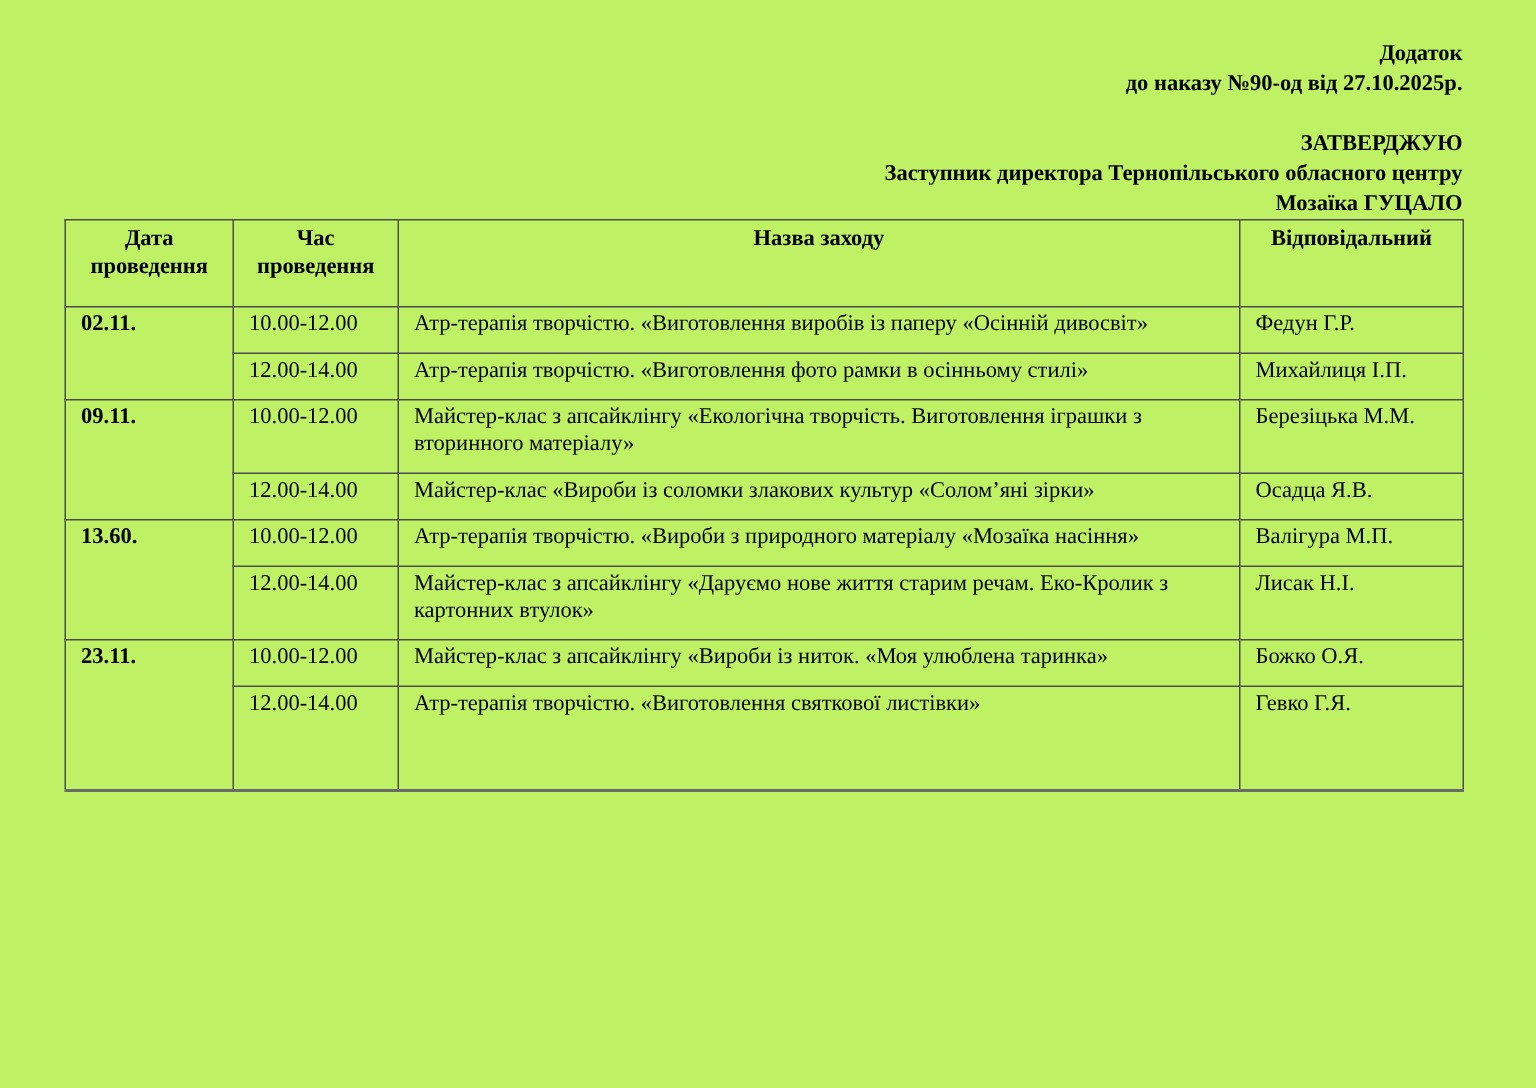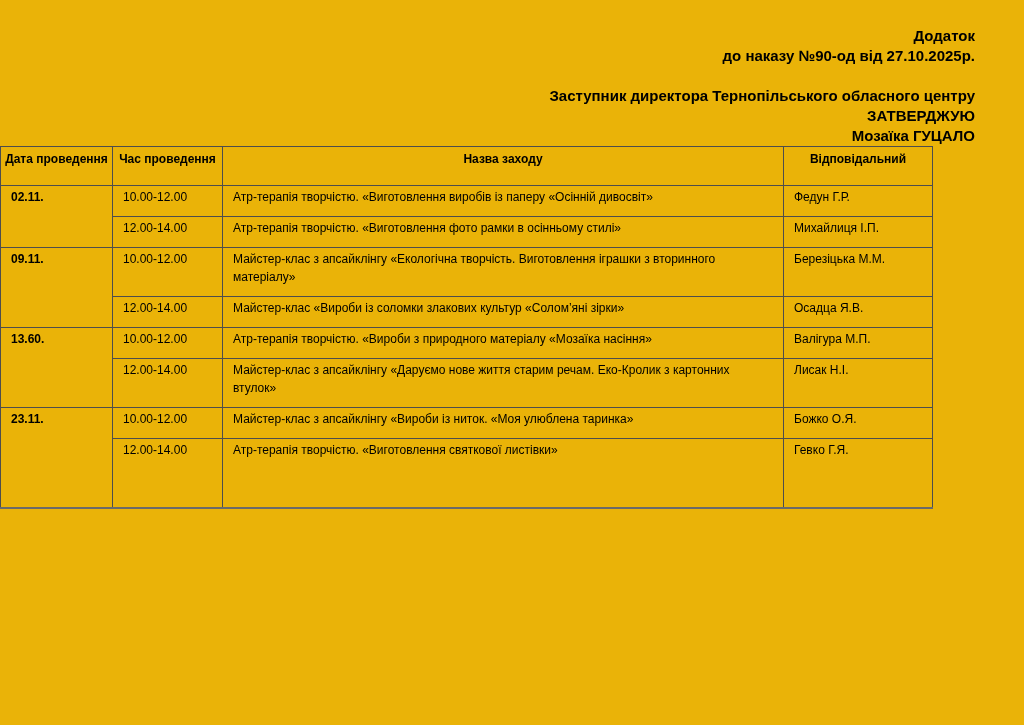--- a/index.html
+++ b/index.html
@@ -4,22 +4,22 @@
 <style>
   html, body {
     margin: 0;
     padding: 0;
     background: #ffffff;
   }
   .page {
     position: relative;
     width: 1024px;
     height: 725px;
-    background: #eab308;
-    font-family: Liberation Sans, sans-serif;
+    background: #bef264;
+    font-family: Liberation Serif, serif;
     color: #000000;
     font-size: 15px;
     line-height: 20px;
     box-sizing: border-box;
     padding-top: 26px;
     overflow: hidden;
   }
   .right-block {
     text-align: right;
     font-weight: bold;
@@ -29,24 +29,25 @@
   .approval-block { margin-top: 20px; }
   .sign-line { font-weight: bold; letter-spacing: 1px; }
   .title-block {
     margin-left: 43px;
     width: 932px;
     text-align: center;
     font-weight: bold;
     margin-top: 10px;
   }
   table.plan {
+    margin-left: 43px;
     width: 932px;
     border-collapse: collapse;
     table-layout: fixed;
-    font-size: 12px;
+    font-size: 15px;
     line-height: 18px;
   }
   table.plan th, table.plan td {
     border: 1px solid #4d4d4d;
     vertical-align: top;
     box-sizing: border-box;
     text-align: left;
   }
   table.plan th {
     font-weight: bold;
@@ -74,22 +75,22 @@
 <body>
 
 <div class="page">
 
   <div class="right-block annex-block">
     <div>Додаток</div>
     <div>до наказу №90-од від 27.10.2025р.</div>
   </div>
 
   <div class="right-block approval-block">
+    <div>ЗАТВЕРДЖУЮ</div>
     <div>Заступник директора Тернопільського обласного центру</div>
-    <div>ЗАТВЕРДЖУЮ</div>
     <div>Мозаїка ГУЦАЛО</div>
   </div>
 
 
   <table class="plan">
     <colgroup>
       <col class="c-date">
         <col class="c-time">
         <col class="c-event">
         <col class="c-resp">

